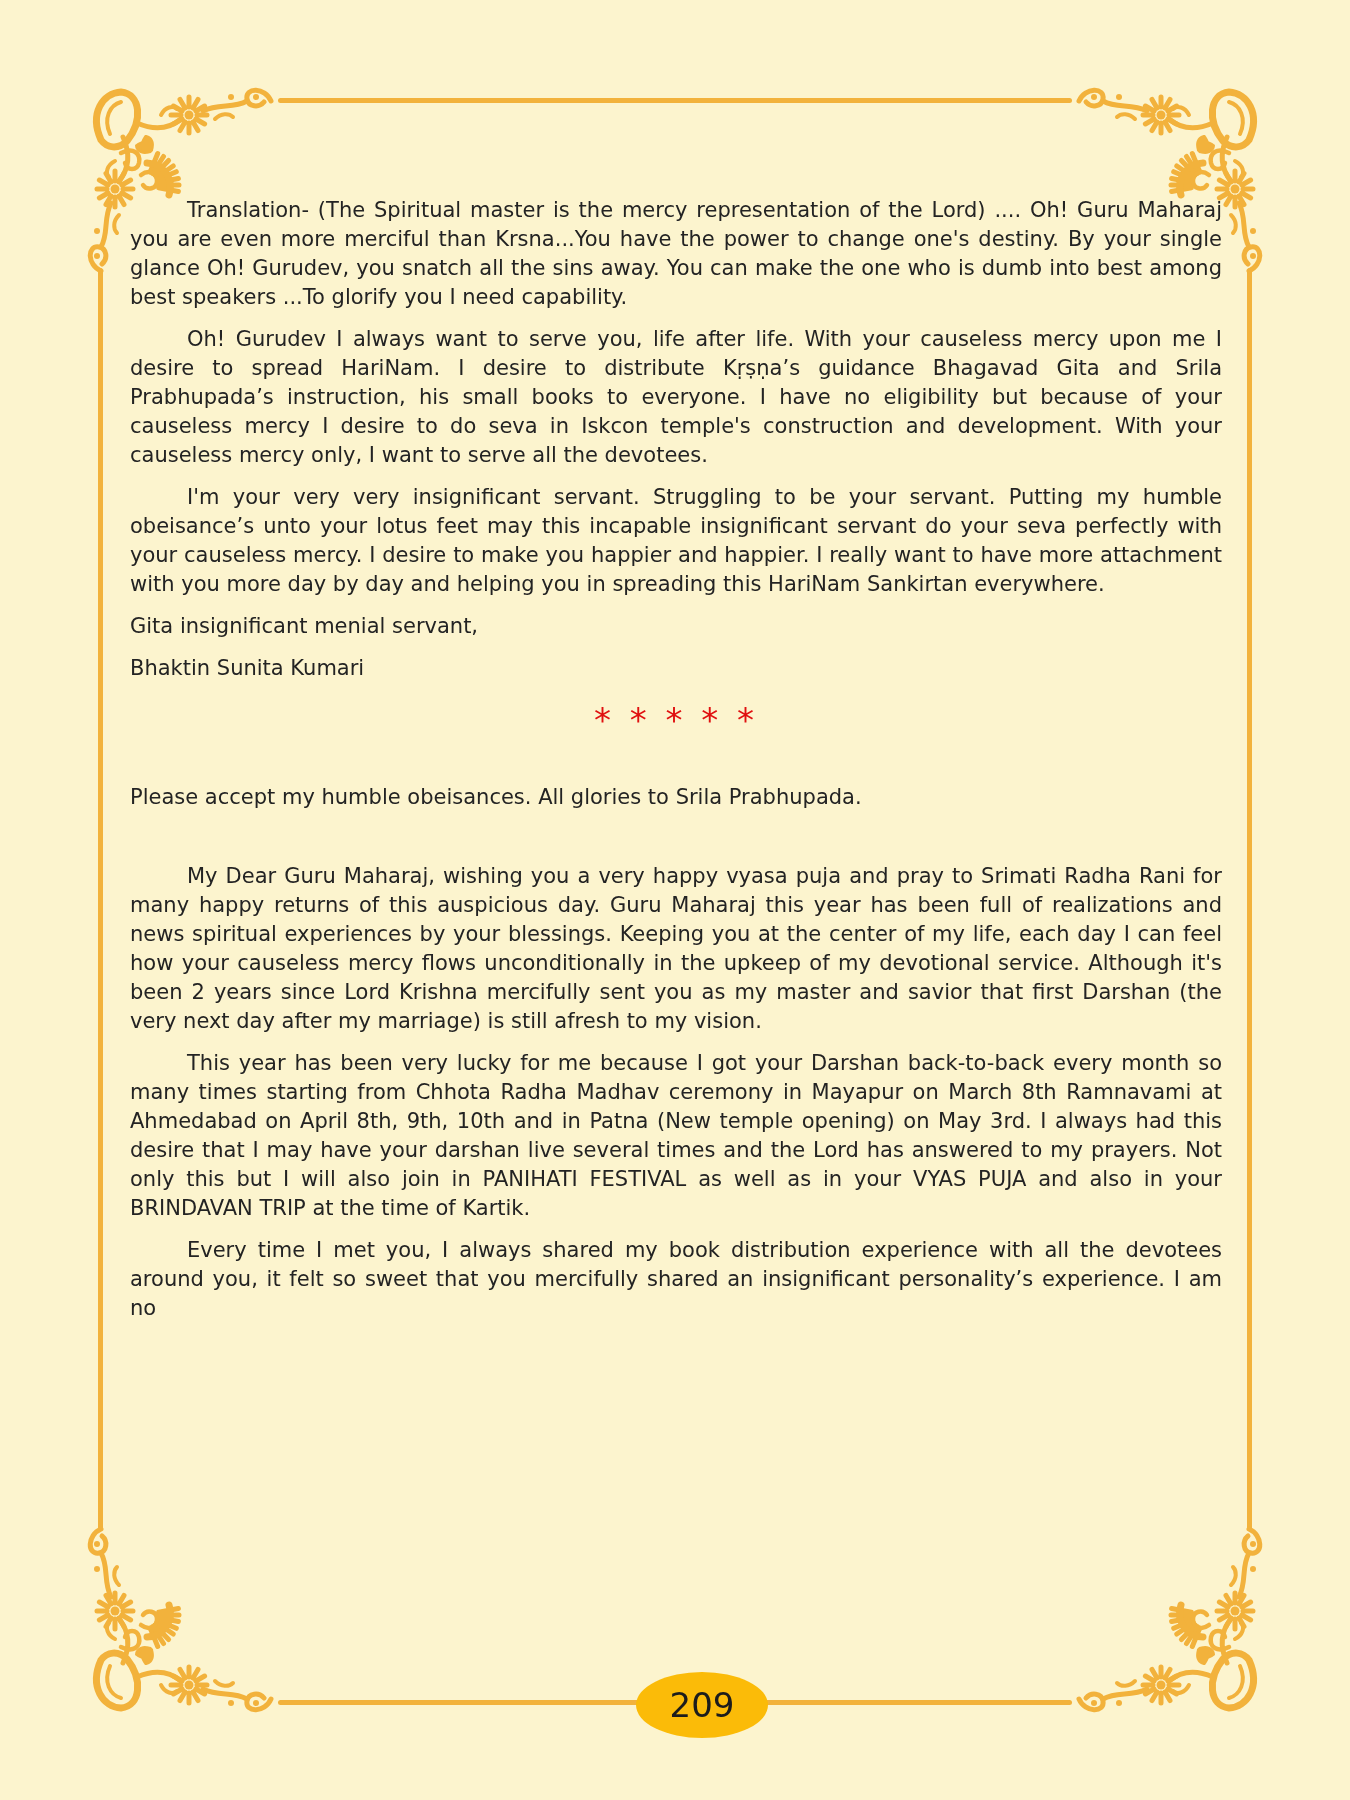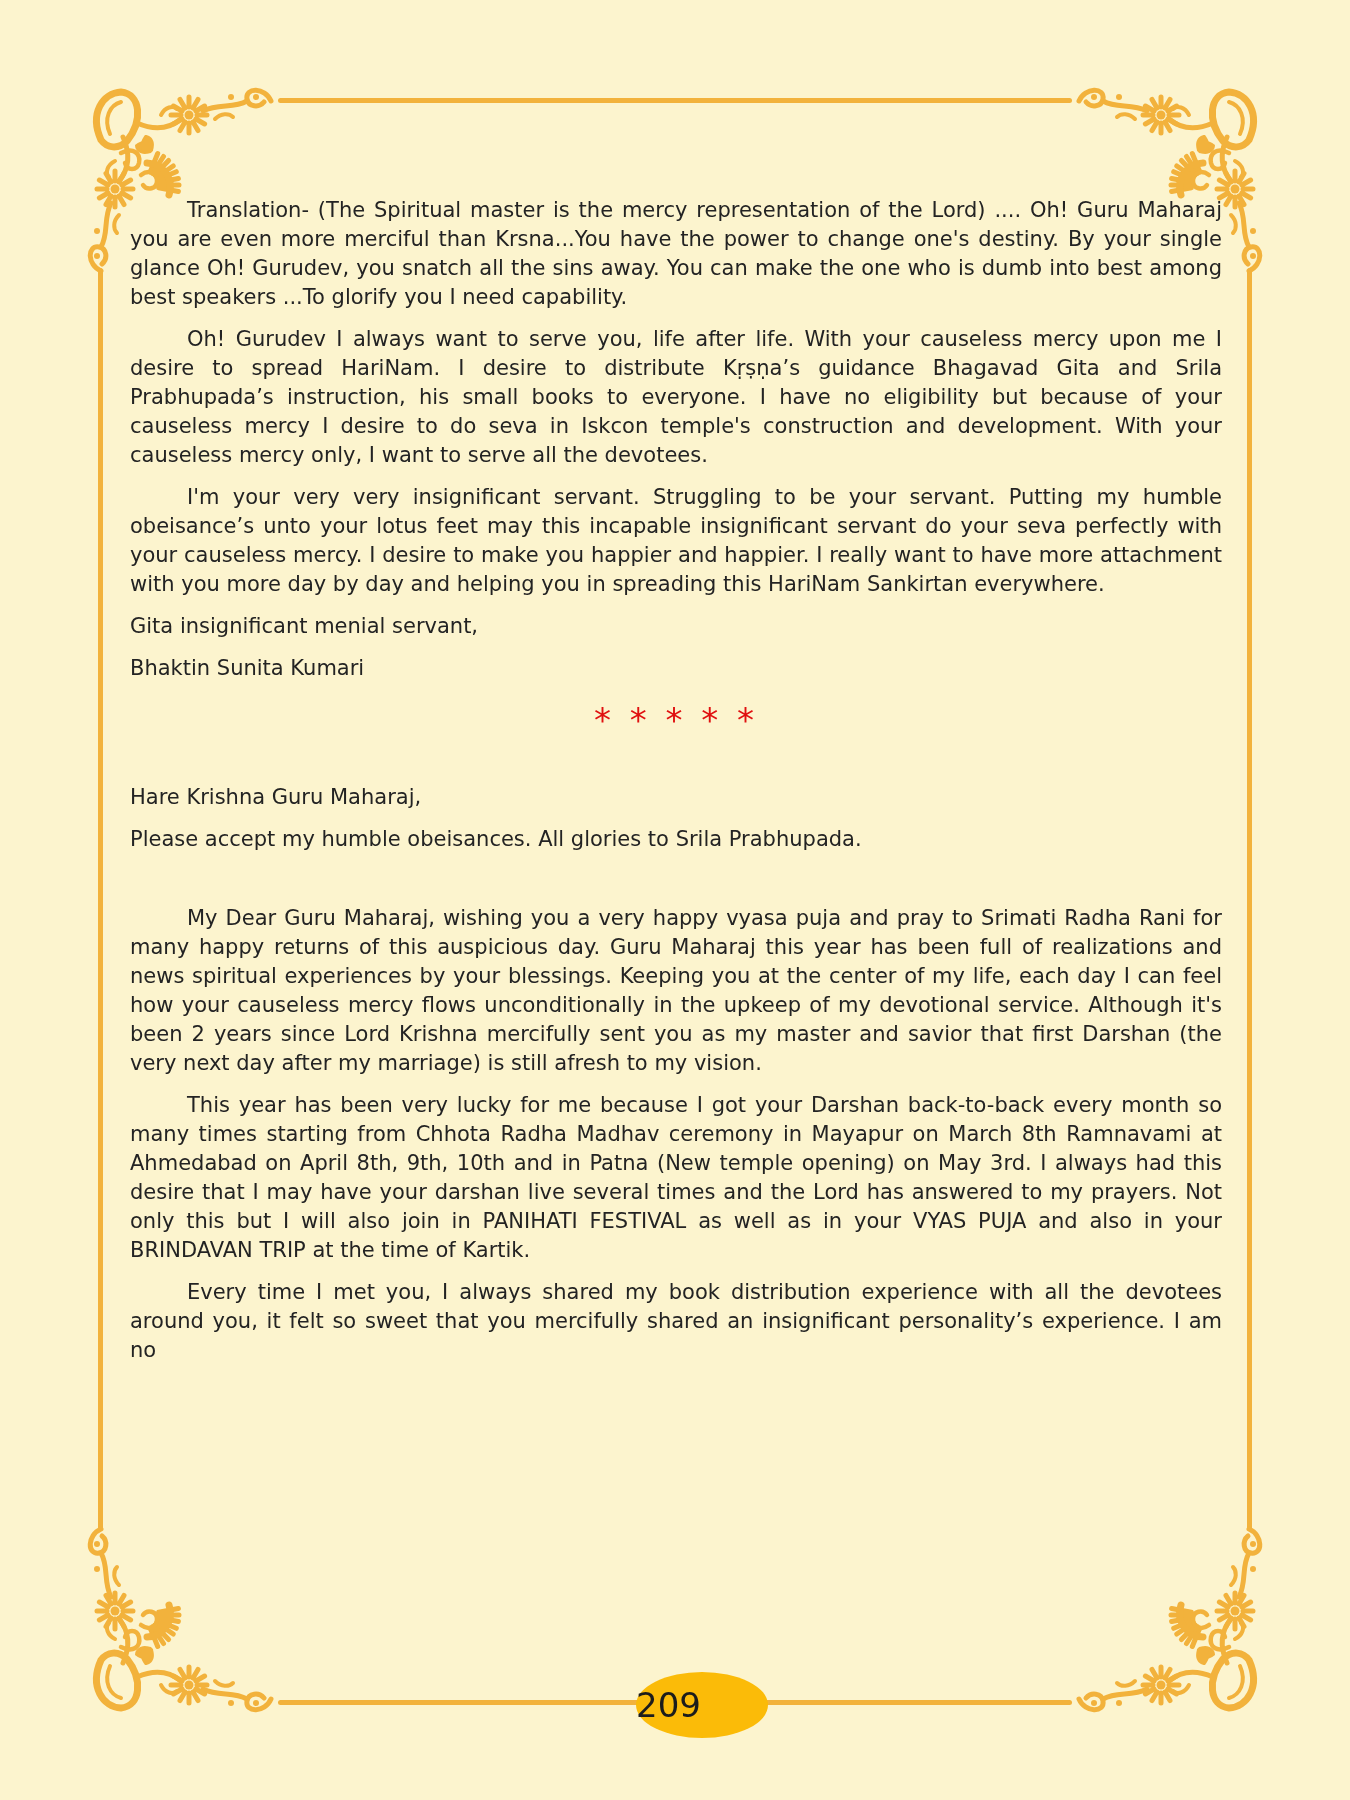--- a/index.html
+++ b/index.html
@@ -25,21 +25,21 @@
   .corner svg{display:block;width:190px;height:190px;}
   .corner-tl{left:85px;  top:85px;}
   .corner-tr{left:1075px;top:85px;  transform:scaleX(-1);}
   .corner-bl{left:85px;  top:1525px;transform:scaleY(-1);}
   .corner-br{left:1075px;top:1525px;transform:scale(-1,-1);}
 
   
   .page-badge{
     position:absolute;left:636px;top:1672px;width:132px;height:66px;
     background:#FBBB08;border-radius:50%;
-    display:flex;align-items:center;
+    display:flex;align-items:center;justify-content:center;
     font-size:34px;color:#1C1C1C;z-index:5;
   }
 
   
   .content{
     position:absolute;left:130px;top:196px;width:1092px;
     color:#232323;font-size:21px;line-height:29px;
     text-align:justify;
   }
   .content p{margin:0 0 13px 0;}
@@ -130,21 +130,20 @@
       </svg>
   </div>
 
   <div class="content">
     <p class="indent">Translation- (The Spiritual master is the mercy representation of the Lord) .... Oh! Guru Maharaj you are even more merciful than Krsna...You have the power to change one's destiny. By your single glance Oh! Gurudev, you snatch all the sins away. You can make the one who is dumb into best among best speakers ...To glorify you I need capability.</p>
     <p class="indent">Oh! Gurudev I always want to serve you, life after life. With your causeless mercy upon me I desire to spread HariNam. I desire to distribute Kṛṣṇa’s guidance Bhagavad Gita and Srila Prabhupada’s instruction, his small books to everyone. I have no eligibility but because of your causeless mercy I desire to do seva in Iskcon temple's construction and development. With your causeless mercy only, I want to serve all the devotees.</p>
     <p class="indent">I'm your very very insignificant servant. Struggling to be your servant. Putting my humble obeisance’s unto your lotus feet may this incapable insignificant servant do your seva perfectly with your causeless mercy. I desire to make you happier and happier. I really want to have more attachment with you more day by day and helping you in spreading this HariNam Sankirtan everywhere.</p>
     <p class="noindent">Gita insignificant menial servant,</p>
     <p class="noindent">Bhaktin Sunita Kumari</p>
     <p class="separator">* * * * *</p>
-    <p class="noindent">Hare Krishna Guru Maharaj,</p>
     <p class="noindent">Please accept my humble obeisances. All glories to Srila Prabhupada.</p>
     <p class="indent space-above">My Dear Guru Maharaj, wishing you a very happy vyasa puja and pray to Srimati Radha Rani for many happy returns of this auspicious day. Guru Maharaj this year has been full of realizations and news spiritual experiences by your blessings. Keeping you at the center of my life, each day I can feel how your causeless mercy flows unconditionally in the upkeep of my devotional service. Although it's been 2 years since Lord Krishna mercifully sent you as my master and savior that first Darshan (the very next day after my marriage) is still afresh to my vision.</p>
     <p class="indent">This year has been very lucky for me because I got your Darshan back-to-back every month so many times starting from Chhota Radha Madhav ceremony in Mayapur on March 8th Ramnavami at Ahmedabad on April 8th, 9th, 10th and in Patna (New temple opening) on May 3rd. I always had this desire that I may have your darshan live several times and the Lord has answered to my prayers. Not only this but I will also join in PANIHATI FESTIVAL as well as in your VYAS PUJA and also in your BRINDAVAN TRIP at the time of Kartik.</p>
     <p class="indent">Every time I met you, I always shared my book distribution experience with all the devotees around you, it felt so sweet that you mercifully shared an insignificant personality’s experience. I am no</p>
   </div>
 
   <div class="page-badge">
     <span>209</span>
   </div>
 

